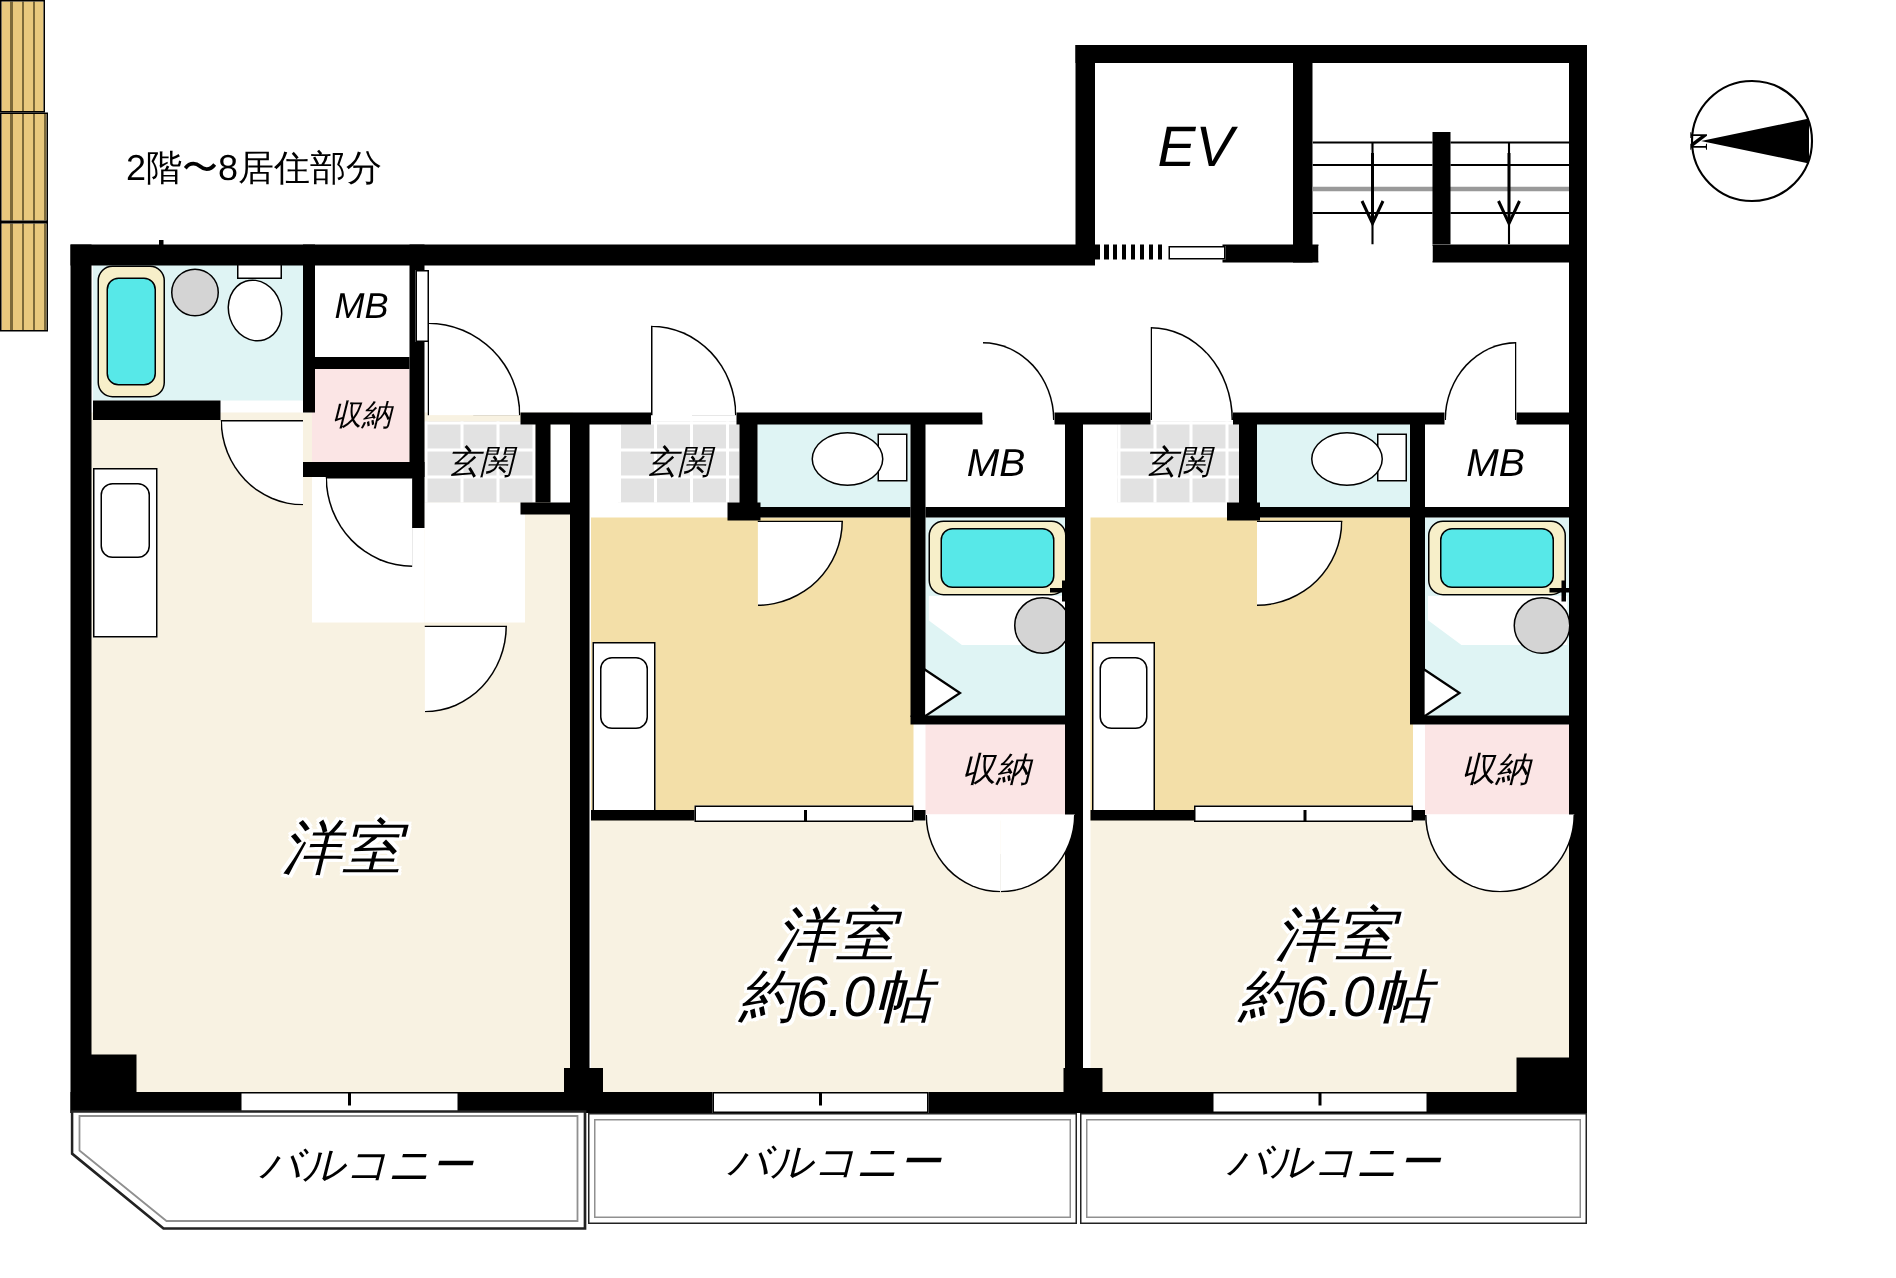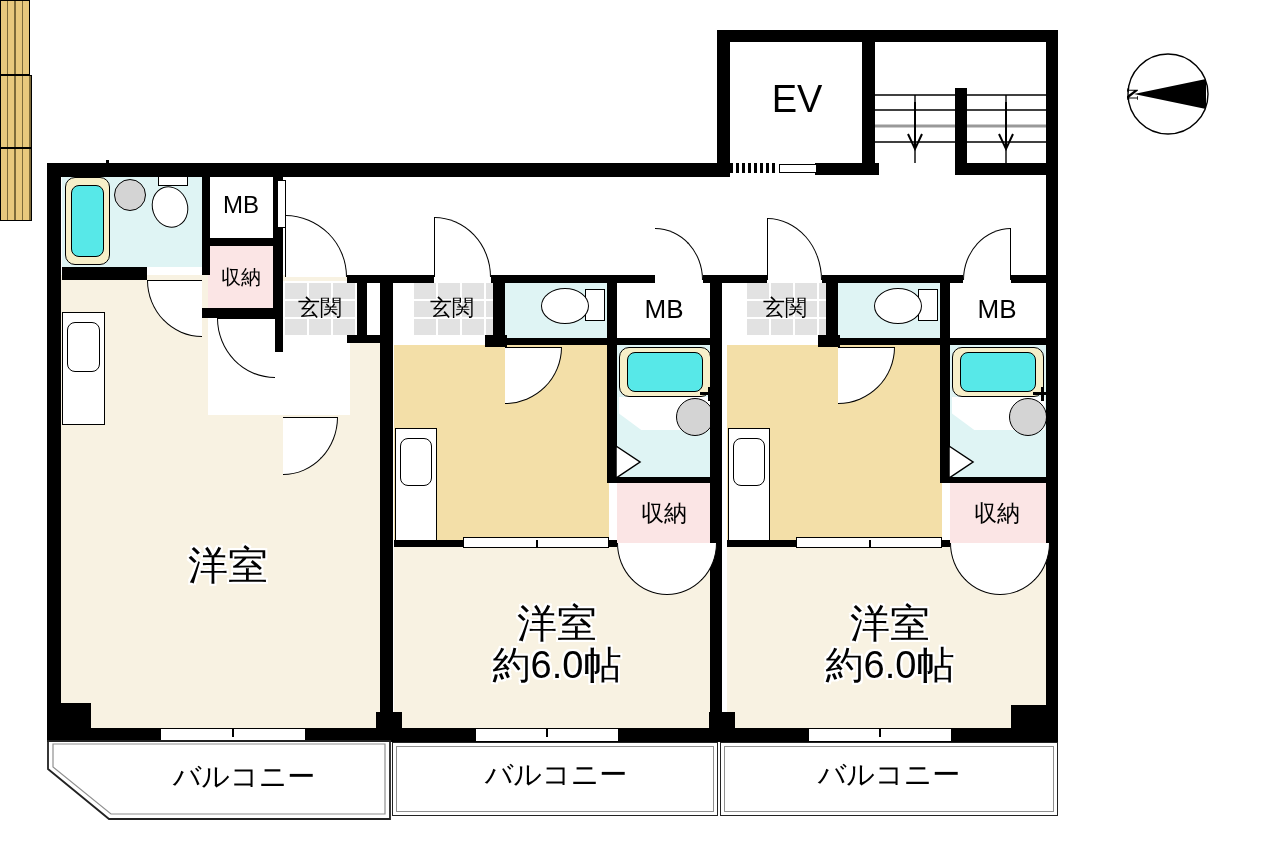--- a/index.html
+++ b/index.html
@@ -10,41 +10,42 @@
   .floor{position:absolute;}
   .cream{background:var(--room_cream);}
   .tan{background:var(--kitchen_tan);}
   .cyan{background:var(--bath_cyan);}
   .pink{background:var(--storage_pink);}
   .white{background:#fff;}
   .tile{background-color:var(--entrance_tile);
         background-image:linear-gradient(#fff 2px,transparent 2px),linear-gradient(90deg,#fff 2px,transparent 2px);
         background-size:24px 18px;}
   .wood{background:repeating-linear-gradient(90deg,var(--wood) 0 6px,#7d6a3a 6px 7.5px);border:1.5px solid #000;box-sizing:border-box;}
-  .lbl{position:absolute;white-space:nowrap;transform:translate(-50%,-50%);}
+  .lbl{position:absolute;white-space:nowrap;transform:translate(-50%,-50%);font-style:italic;}
   .halo{text-shadow:-2px 0 0 #fff,2px 0 0 #fff,0 -2px 0 #fff,0 2px 0 #fff,-2px -2px 0 #fff,2px 2px 0 #fff,-2px 2px 0 #fff,2px -2px 0 #fff;}
   .door{position:absolute;background:#fff;box-sizing:border-box;}
   .counter{position:absolute;background:#fff;border:1.5px solid #000;box-sizing:border-box;}
   .sink{position:absolute;background:#fff;border:1.5px solid #000;border-radius:8px;box-sizing:border-box;}
   .tub-out{position:absolute;background:var(--tub_rim);border:1.5px solid #000;border-radius:10px;box-sizing:border-box;}
   .tub-in{position:absolute;background:var(--tub_cyan);border:1.5px solid #000;border-radius:8px;box-sizing:border-box;}
   .basin{position:absolute;background:var(--basin_gray);border:1.5px solid #000;border-radius:50%;box-sizing:border-box;}
   .toilet-tank{position:absolute;background:#fff;border:1.5px solid #000;box-sizing:border-box;}
   .toilet-bowl{position:absolute;background:#fff;border:1.5px solid #000;border-radius:50%;box-sizing:border-box;}
   .win{position:absolute;background:#fff;border:1.5px solid #000;box-sizing:border-box;}
   .tick{position:absolute;background:#000;}
   .fx{position:absolute;background:#000;}
   .balc{position:absolute;background:#fff;border:1.5px solid #222;box-sizing:border-box;}
   .balc-in{position:absolute;left:3px;top:3px;right:3px;bottom:3px;border:1px solid #909090;}
 </style>
 </head>
 <body>
 
 <div id="plan">
 
+  <div class="abs" style="left:84px;top:96px;font-size:24px;">2階〜8居住部分</div>
 
   <div class="floor cream" style="left:60px;top:275px;width:322px;height:455px;"></div>
 
   <div class="floor cyan" style="left:62px;top:175px;width:141px;height:92px;"></div>
 
   <div class="floor pink" style="left:208px;top:245px;width:65px;height:63px;"></div>
   <div class="floor white" style="left:208px;top:318px;width:75px;height:97px;"></div>
   <div class="floor white" style="left:283px;top:335px;width:67px;height:80px;"></div>
   <div class="floor tile" style="left:283px;top:281px;width:74px;height:54px;"></div>
   <div class="floor white" style="left:367px;top:281px;width:14px;height:56px;"></div>

